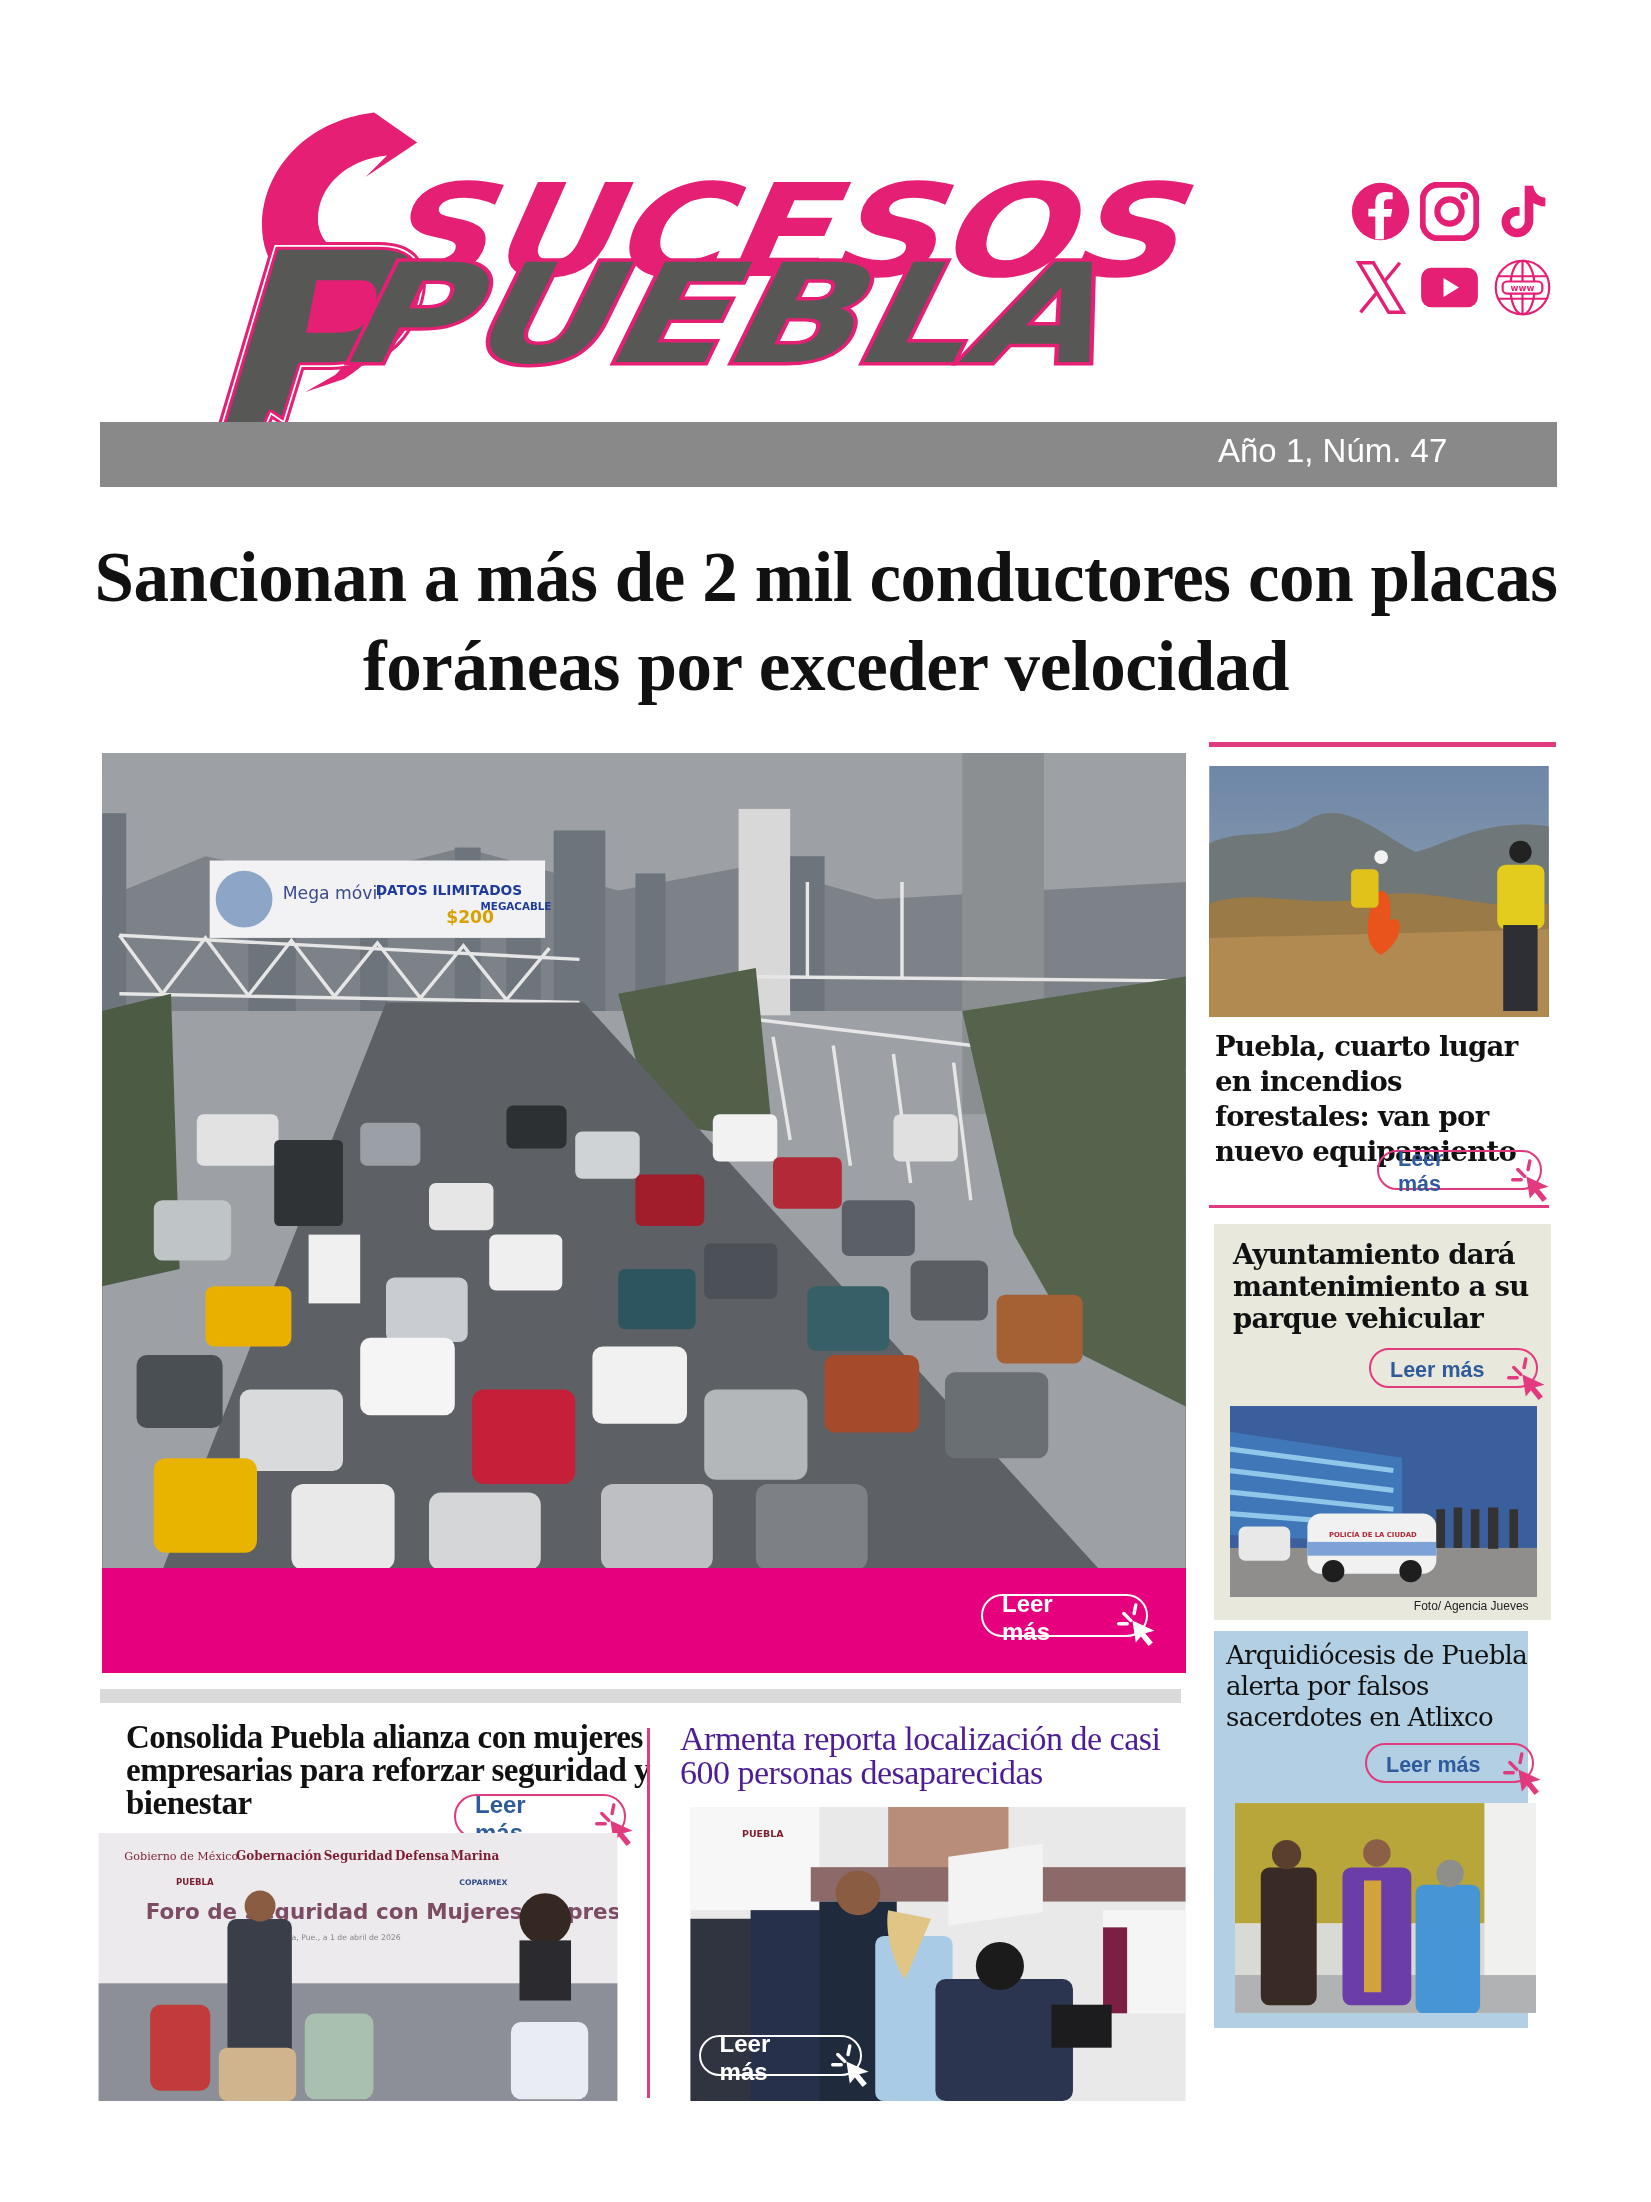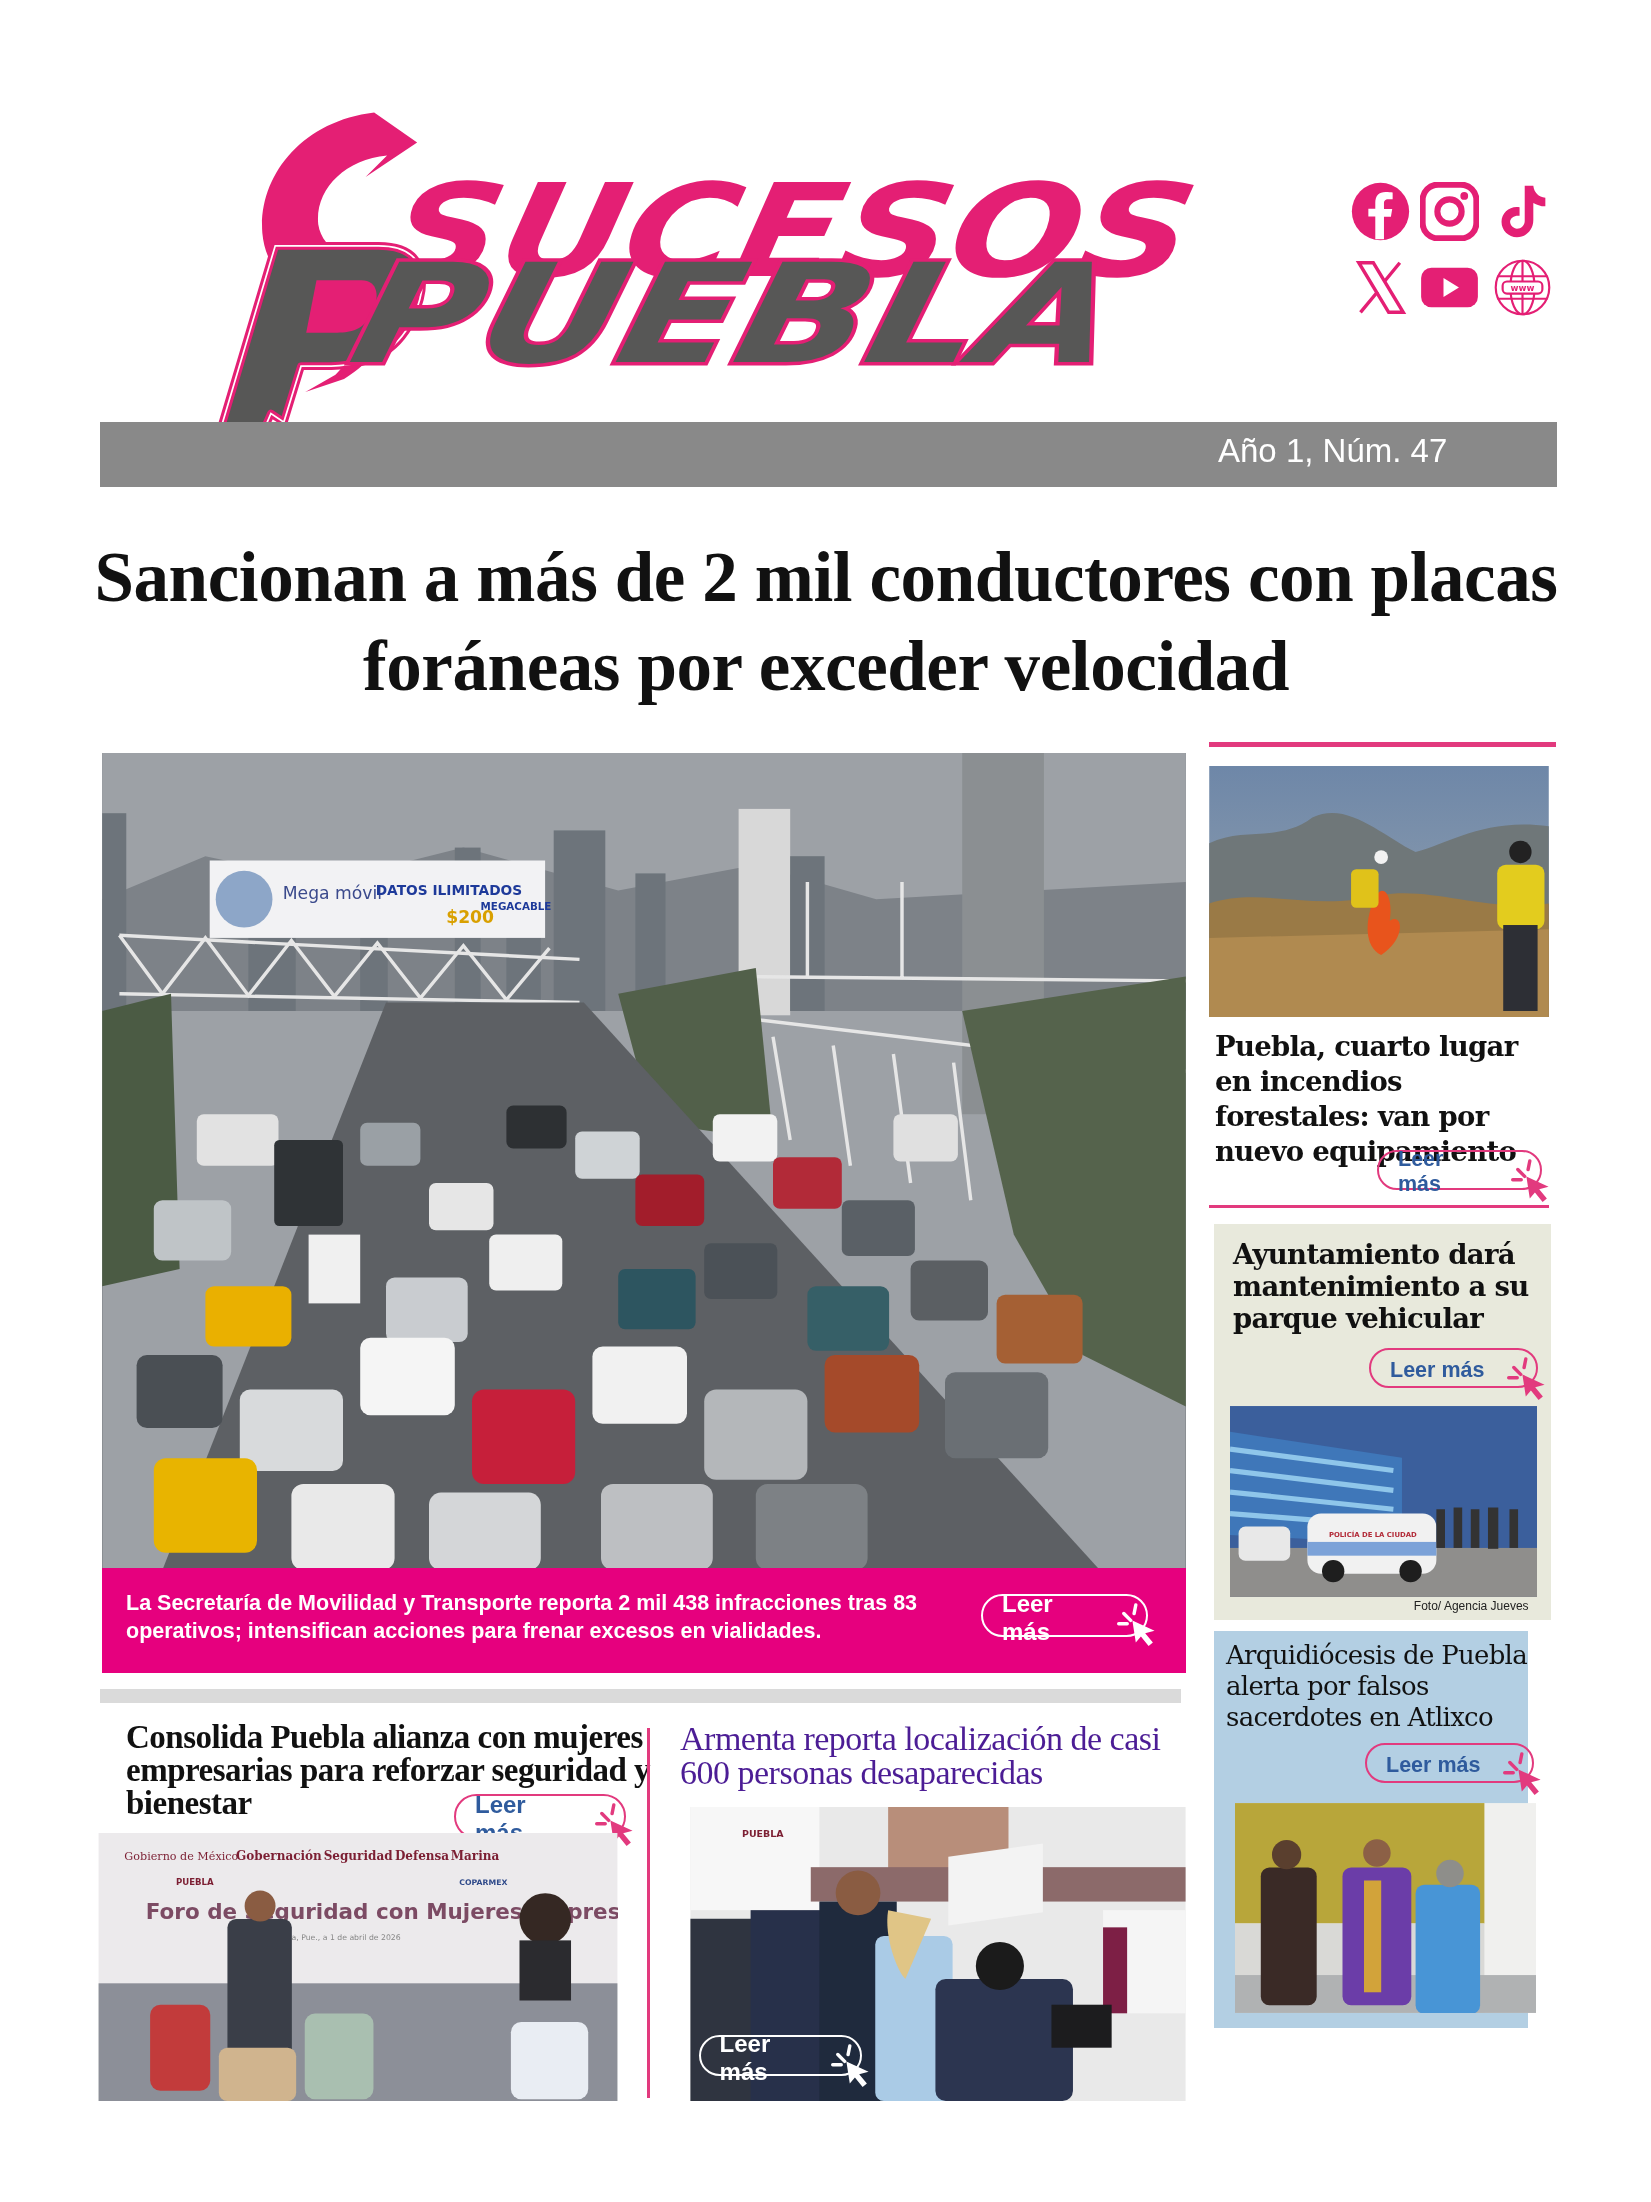--- a/index.html
+++ b/index.html
@@ -195,21 +195,20 @@
       <rect x="60" y="820" width="120" height="110" rx="14" fill="#e8b400"></rect>
       <rect x="220" y="850" width="120" height="100" rx="14" fill="#e9e9e9"></rect>
       <rect x="380" y="860" width="130" height="90" rx="14" fill="#d4d6d8"></rect>
       <rect x="580" y="850" width="130" height="100" rx="14" fill="#bdbfc2"></rect>
       <rect x="760" y="850" width="130" height="100" rx="14" fill="#7d8185"></rect>
     </g>
   </svg>
 </div>
 
 <div class="abs hero-caption">
-  <div class="txt">La Secretaría de Movilidad y Transporte reporta 2 mil 438 infracciones tras 83 operativos; intensifican acciones para frenar excesos en vialidades.</div>
   <div class="leer white" style="left:879px;top:26px;width:167px;">
     <span>Leer más</span>
     <svg class="click" viewBox="0 0 48 52">
         <path d="M8 12 L16 20 M22 2 L20 12 M2 24 L12 24" stroke="#fff" stroke-width="4" stroke-linecap="round"></path>
         <path d="M18 20 L44 32 L33 35 L42 46 L37 50 L28 39 L22 46 Z" fill="#fff"></path>
       </svg>
   </div>
 </div>
 
 <div class="abs grayrule"></div>

